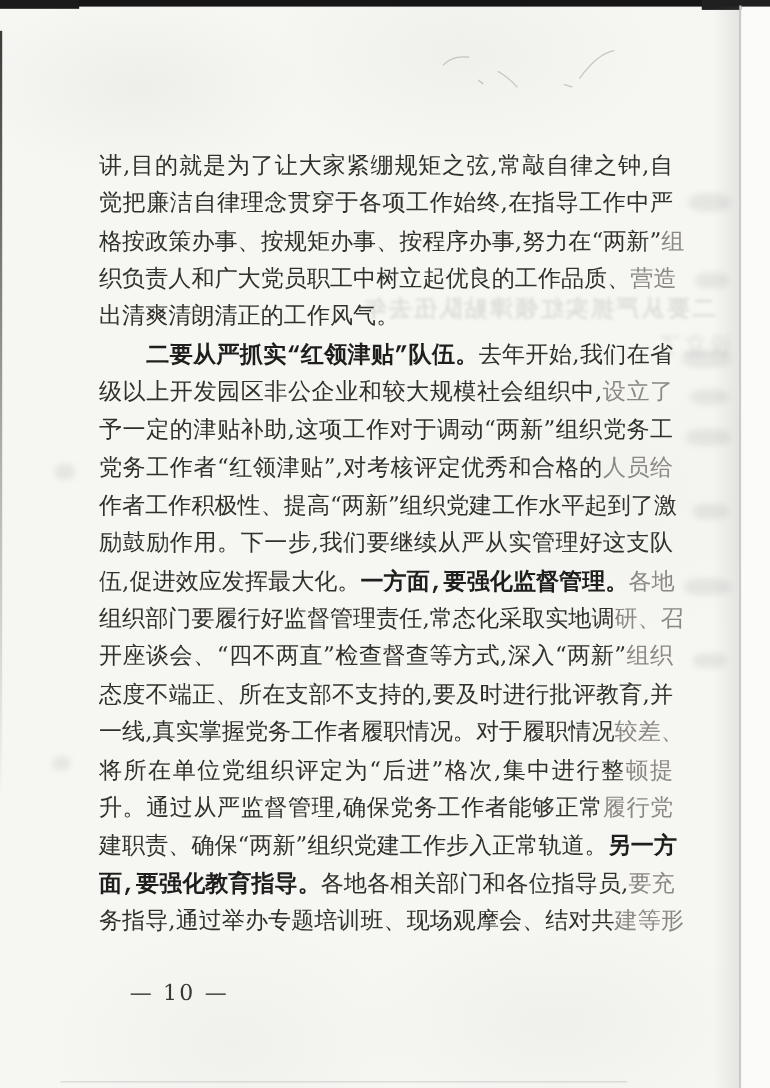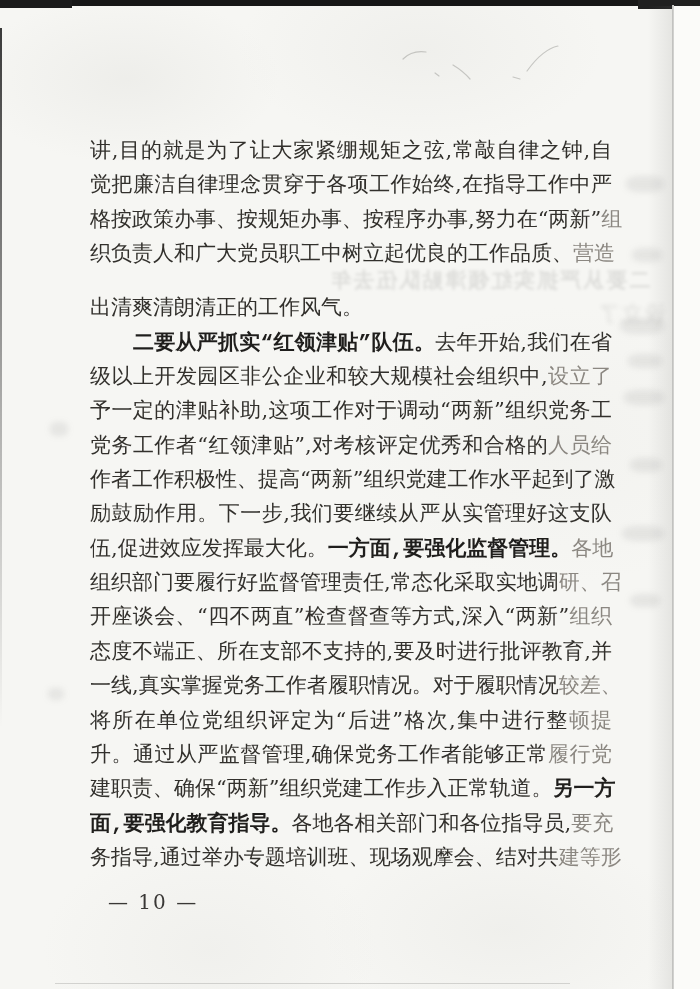--- a/index.html
+++ b/index.html
@@ -25,26 +25,26 @@
   .right-line{position:absolute;left:672px;top:5px;bottom:0;width:2px;
     background:linear-gradient(90deg,#bbbbb9,#d8d8d6);}
   .right-strip{position:absolute;left:674px;top:6px;right:0;bottom:0;background:#fbfbf9;}
   .bottom-line{position:absolute;left:55px;top:983px;width:515px;height:1px;background:rgba(145,145,142,.35);}
   
   .text-block{position:absolute;left:90px;top:133px;width:522px;}
   .line{height:34.35px;line-height:34.35px;font-size:21px;color:#32302c;
     text-align:justify;text-align-last:justify;text-justify:inter-ideograph;
     white-space:nowrap;overflow:visible;box-sizing:border-box;}
   .line.indent{padding-left:43px;}
-  .line.end{text-align-last:left;margin-top:20px;}
+  .line.end{text-align-last:left;}
   .b{font-family:Liberation Mono, monospace;font-weight:700;color:#1f1e1c;}
   .f{color:#8b8781;}
   
   .page-number{position:absolute;left:108px;top:890px;width:110px;font-size:20px;
-    letter-spacing:2px;color:#3a3836;text-align:left;}
+    letter-spacing:2px;color:#3a3836;text-align:center;}
   
   .ghost{position:absolute;transform:scaleX(-1);filter:blur(1.6px);opacity:.14;
     color:#4a4a48;font-family:"DejaVu Sans",sans-serif;font-weight:700;font-size:21px;
     letter-spacing:2px;white-space:nowrap;overflow:hidden;pointer-events:none;}
   .ghost-1{left:332px;top:266px;width:318px;height:28px;}
   .ghost-2{left:560px;top:300px;width:105px;height:26px;opacity:.10;filter:blur(2px);}
   
   .smudge{position:absolute;background:rgba(108,108,105,.12);filter:blur(3px);border-radius:40%;}
   
   .pencil{position:absolute;left:395px;top:15px;}

